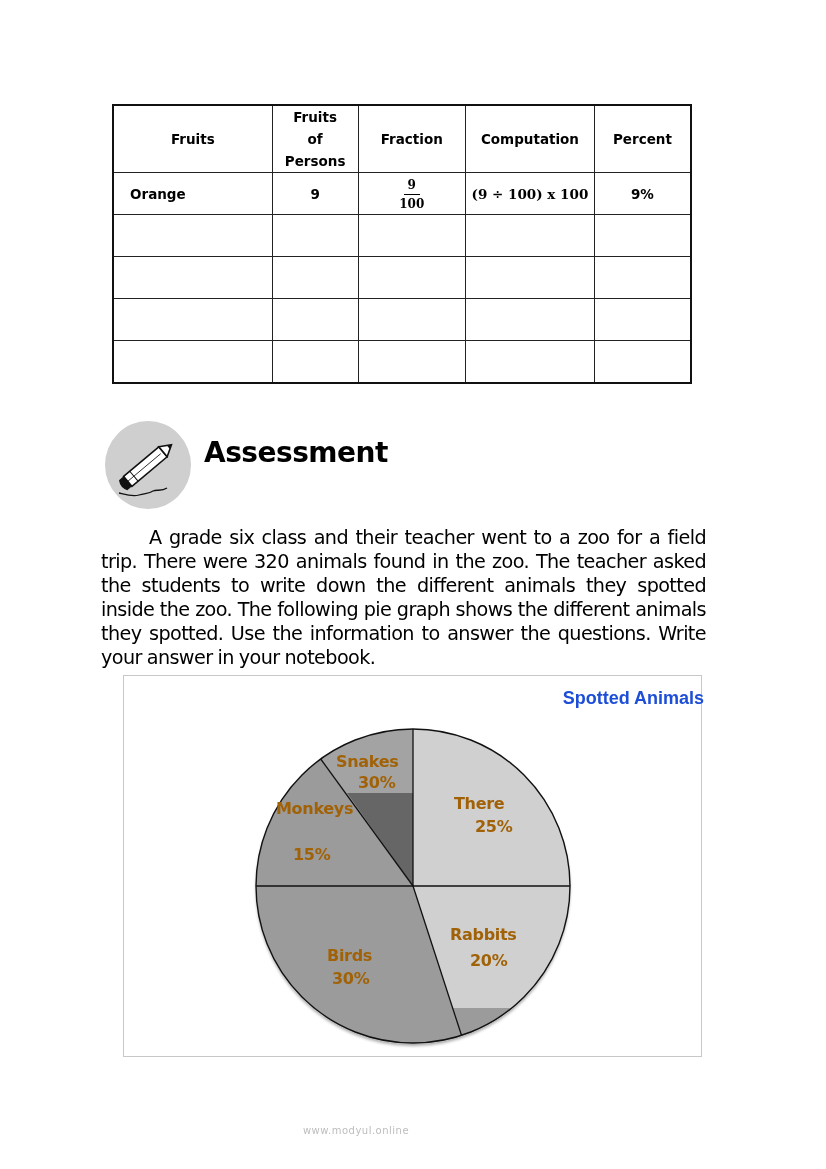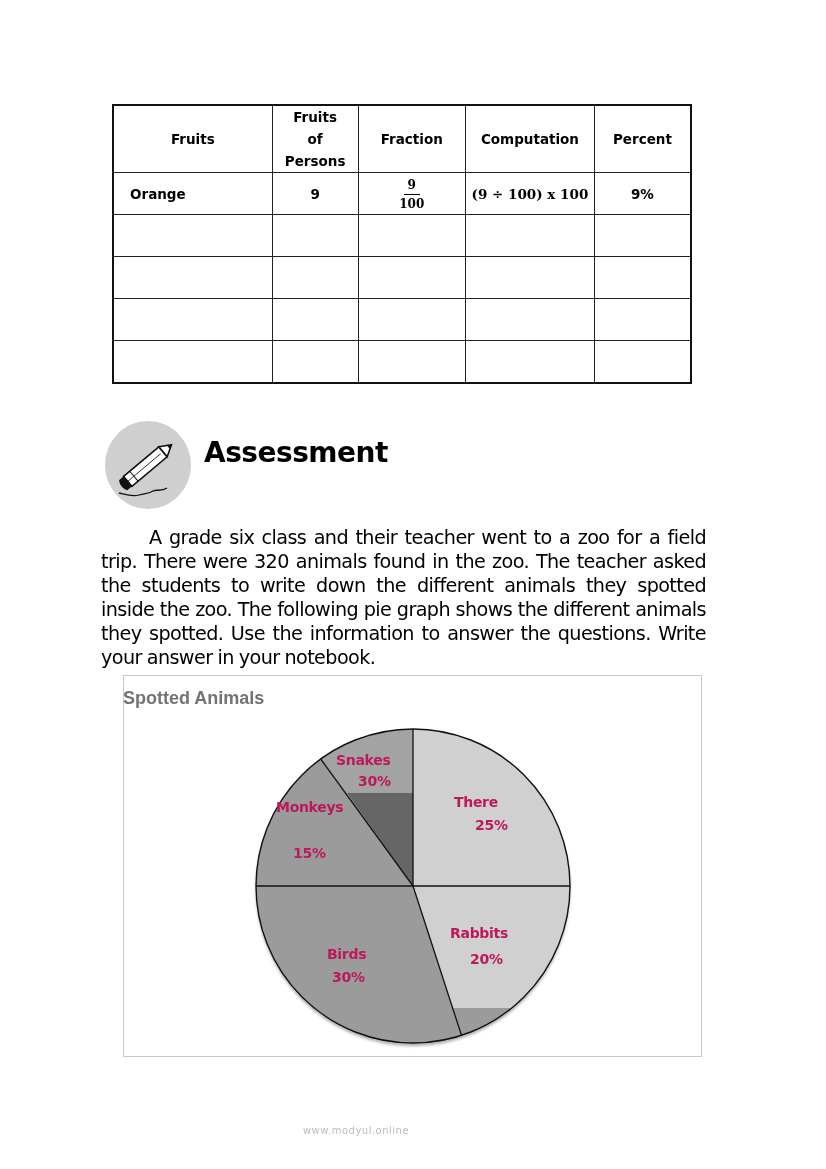--- a/index.html
+++ b/index.html
@@ -34,22 +34,22 @@
   
   .para {
     left: 101px; top: 526px; width: 605px; font-size: 19.2px; line-height: 24px;
     text-align: justify; font-family: "DejaVu Sans", sans-serif; font-weight: normal;
     letter-spacing: -0.6px; word-spacing: -0.5px;
   }
   .para .indent { display: inline-block; width: 48px; }
 
   
   .chart-box { left: 123px; top: 675px; width: 579px; height: 382px; border: 1px solid #c8c8c8; box-sizing: border-box; }
-  .chart-title { left: 123px; top: 688px; width: 581px; text-align: left; font-size: 18px; font-weight: bold; color: #737373; font-family: "Liberation Sans", sans-serif; }
-  .pie-label { font-weight: bold; font-size: 14px; color: #be185d; font-family: "DejaVu Sans", sans-serif; letter-spacing: -0.3px; }
+  .chart-title { left: 123px; top: 688px; width: 581px; text-align: right; font-size: 18px; font-weight: bold; color: #1d4ed8; font-family: "Liberation Sans", sans-serif; }
+  .pie-label { font-weight: bold; font-size: 16px; color: #a16207; font-family: "DejaVu Sans", sans-serif; letter-spacing: -0.3px; }
 
   .page-num { left: 14px; width: 826px; top: 1080px; text-align: right; font-size: 13px; font-family: "Liberation Sans", sans-serif; }
   .watermark { left: 0; width: 712px; top: 1125px; text-align: center; font-size: 10px; color: #bdbdbd; font-family: "DejaVu Sans", sans-serif; letter-spacing: 0.5px; }
 </style>
 </head>
 <body>
 
 <table class="fruits">
   <colgroup>
     <col style="width:160px">

